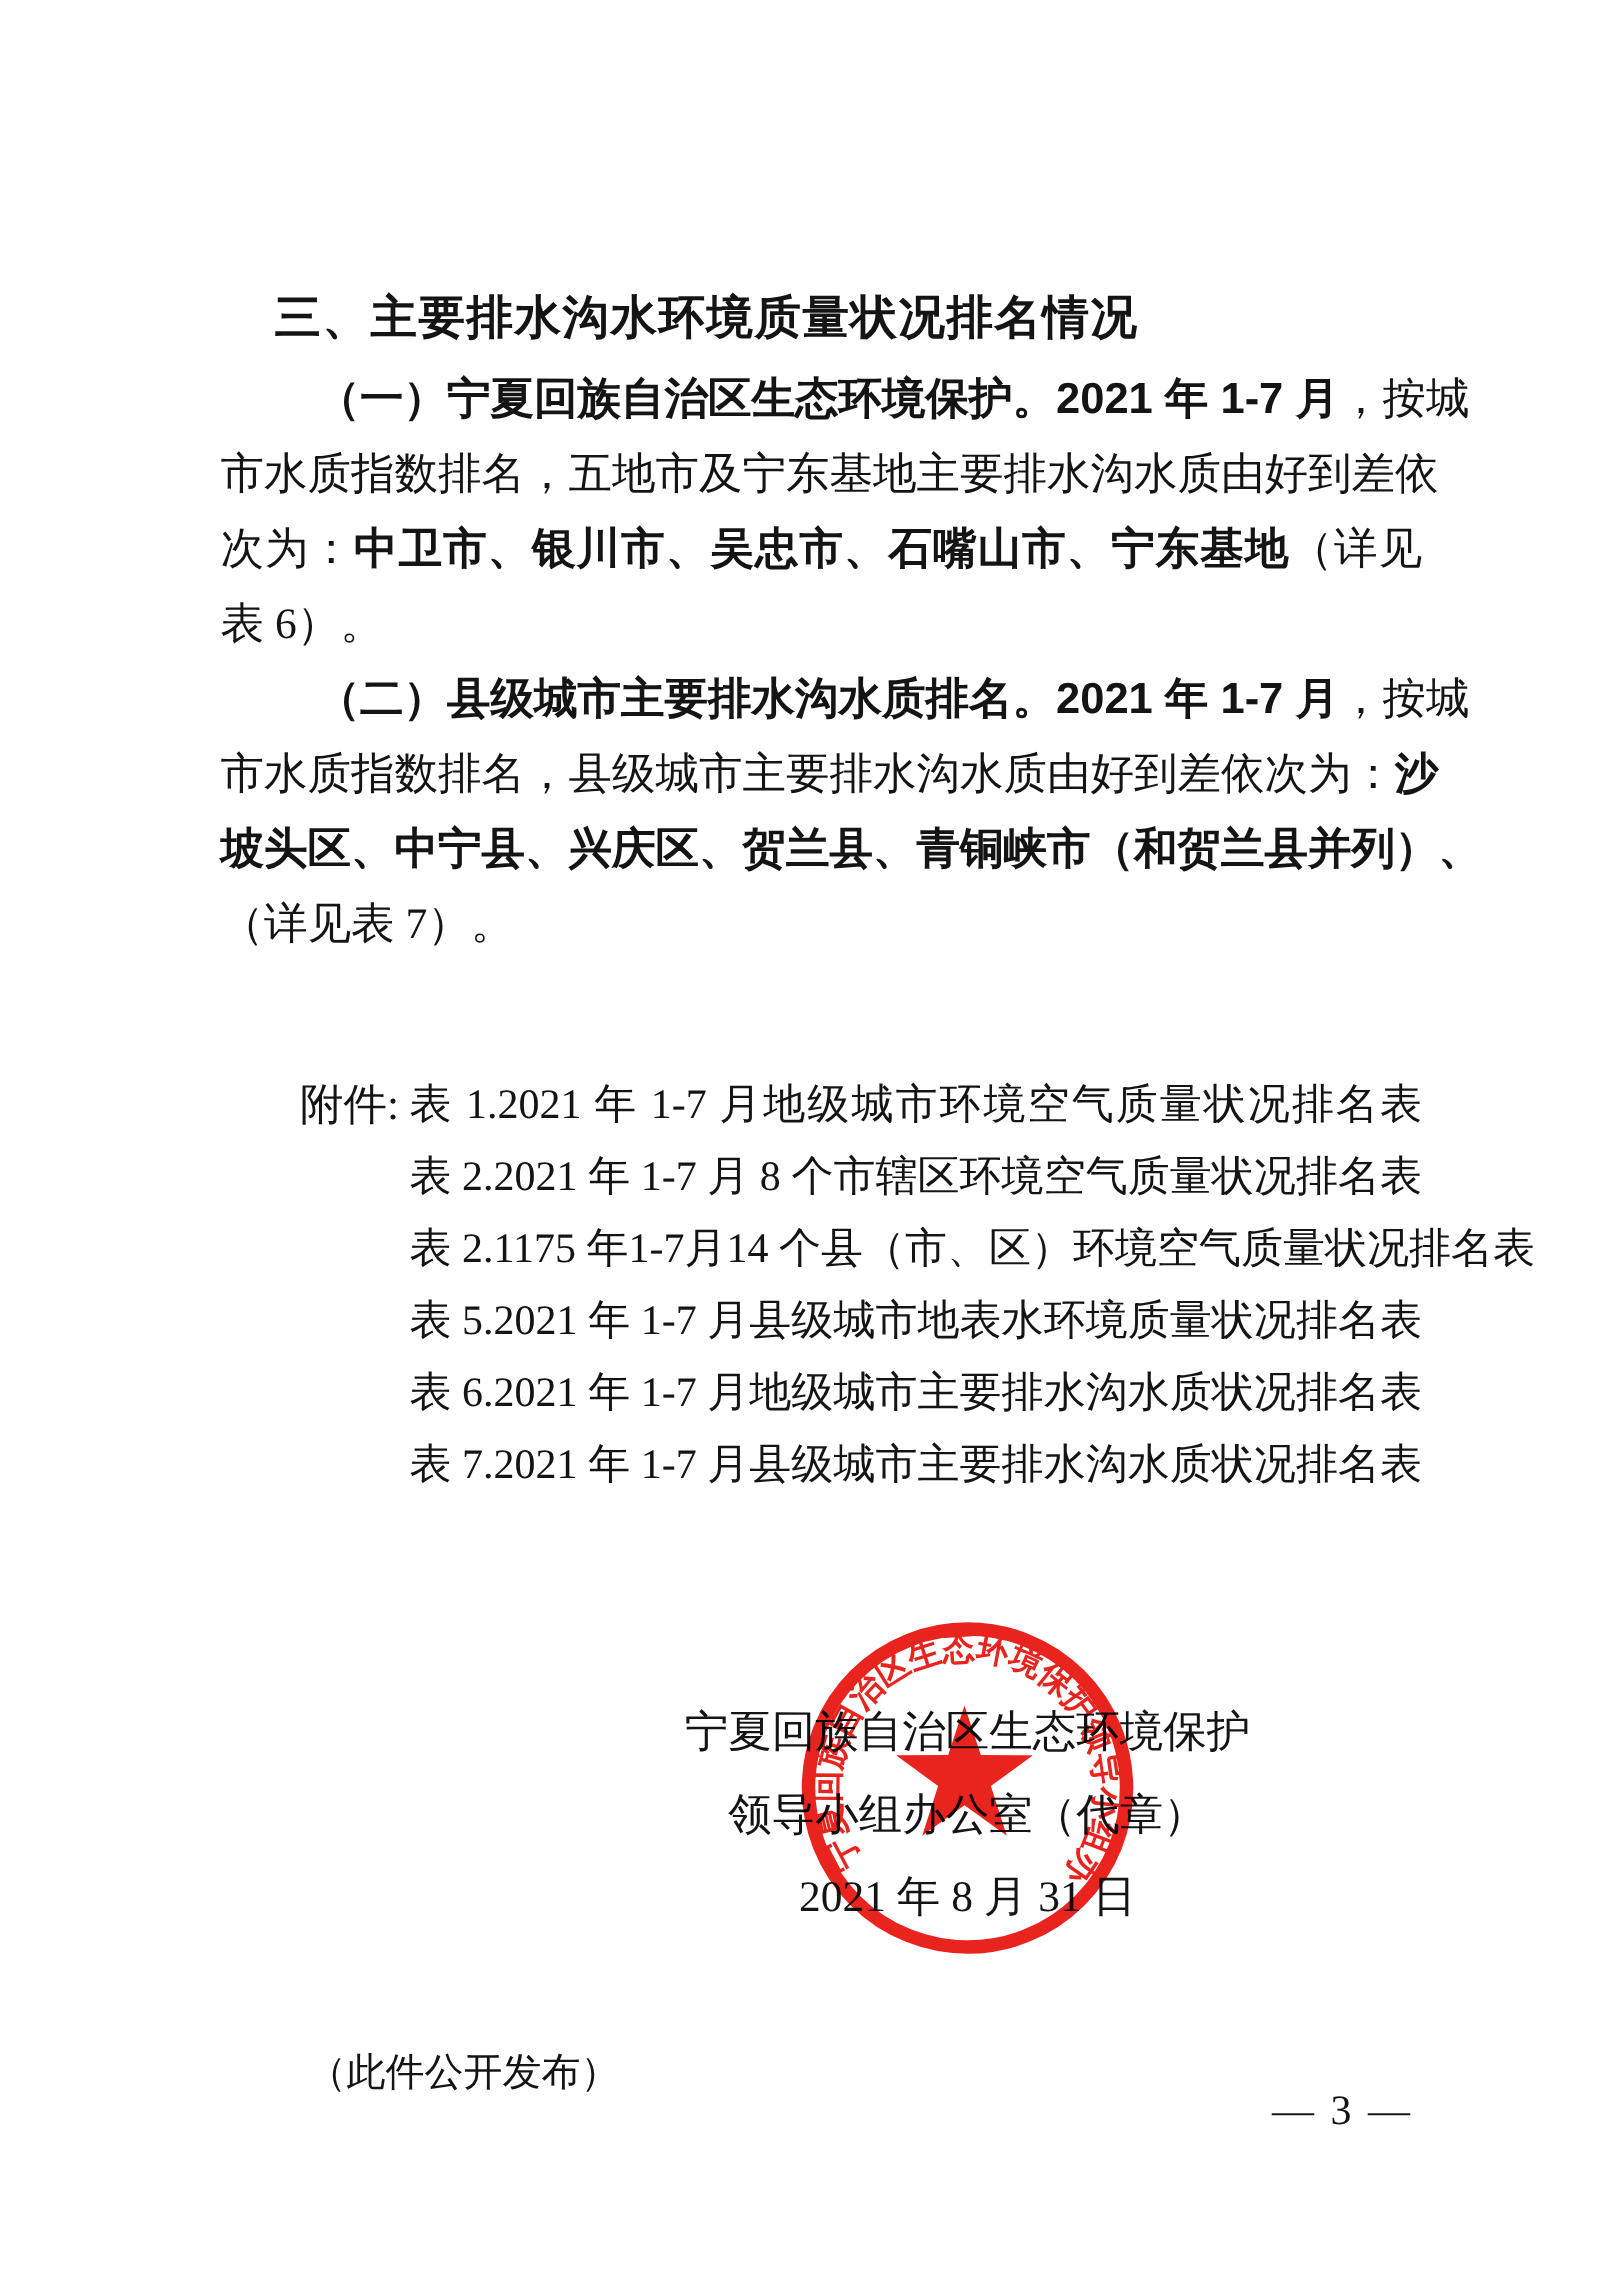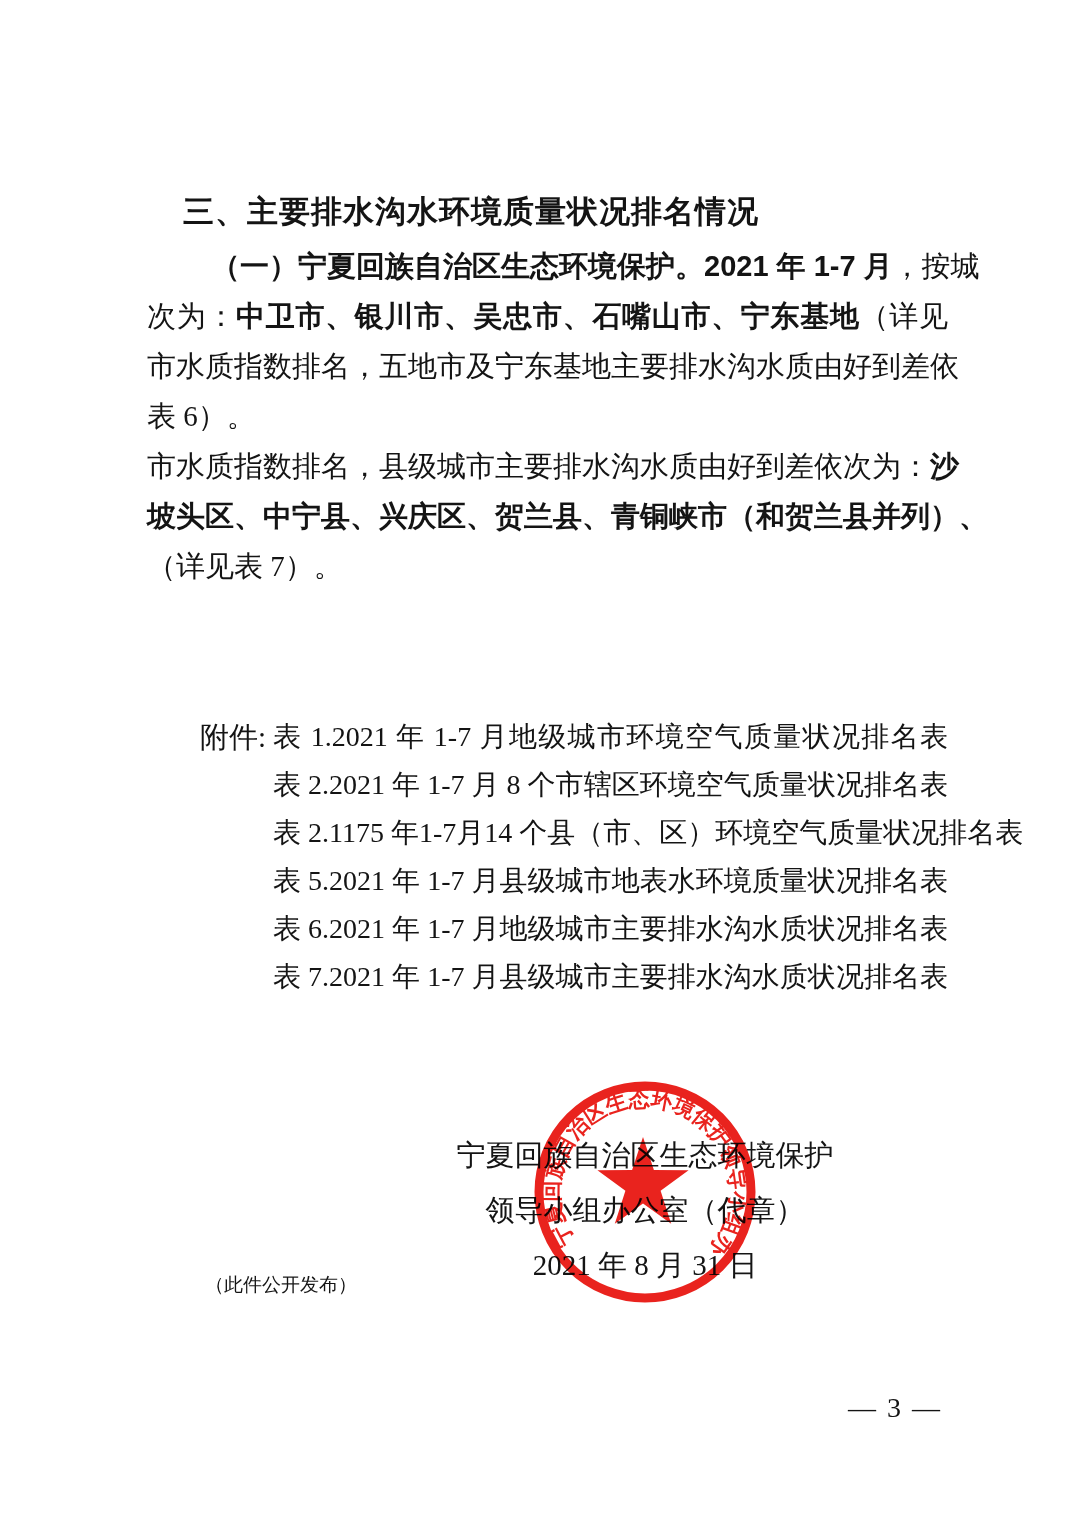--- a/index.html
+++ b/index.html
@@ -86,22 +86,22 @@
   }
   .seal svg { display: block; width: 100%; height: 100%; }
   .seal-ring-text {
     font-family: "Liberation Sans", "DejaVu Sans", sans-serif;
     font-weight: bold;
     font-size: 23.5px;
   }
   .footer-note {
     position: absolute;
     left: 147px;
-    top: 1272px;
-    font-size: 19px;
+    top: 1364px;
+    font-size: 26px;
     text-indent: 58px;
     white-space: nowrap;
   }
   .page-number {
     position: absolute;
     right: 133px;
     top: 1392px;
     font-size: 28px;
     letter-spacing: 2px;
     white-space: nowrap;
@@ -109,23 +109,24 @@
 </style>
 </head>
 <body>
 
 <div class="page">
 
   <div class="heading">三、主要排水沟水环境质量状况排名情况</div>
 
   <div class="bodytext" id="bodytext">
       <div class="line indent"><span class="b">（一）宁夏回族自治区生态环境保护。</span><span class="b">2021 年 1-7 月</span><span>，按城</span></div>
+      <div class="line"><span>市水质指数排名，五地市及宁东基地主要排水沟水质由好到差依</span></div>
       <div class="line"><span>次为：</span><span class="b">中卫市、银川市、吴忠市、石嘴山市、宁东基地</span><span>（详见</span></div>
-      <div class="line"><span>市水质指数排名，五地市及宁东基地主要排水沟水质由好到差依</span></div>
       <div class="line nojust"><span>表 6）。</span></div>
+      <div class="line indent"><span class="b">（二）县级城市主要排水沟水质排名。</span><span class="b">2021 年 1-7 月</span><span>，按城</span></div>
       <div class="line"><span>市水质指数排名，县级城市主要排水沟水质由好到差依次为：</span><span class="b">沙</span></div>
       <div class="line"><span class="b">坡头区、中宁县、兴庆区、贺兰县、青铜峡市（和贺兰县并列）、</span></div>
       <div class="line nojust"><span>（详见表 7）。</span></div>
     </div>
 
   <div class="attach">
     <div class="attach-label">附件:</div>
     <div id="attach-items">
         <div class="attach-item">表 1.2021 年 1-7 月地级城市环境空气质量状况排名表</div>
         <div class="attach-item">表 2.2021 年 1-7 月 8 个市辖区环境空气质量状况排名表</div>

